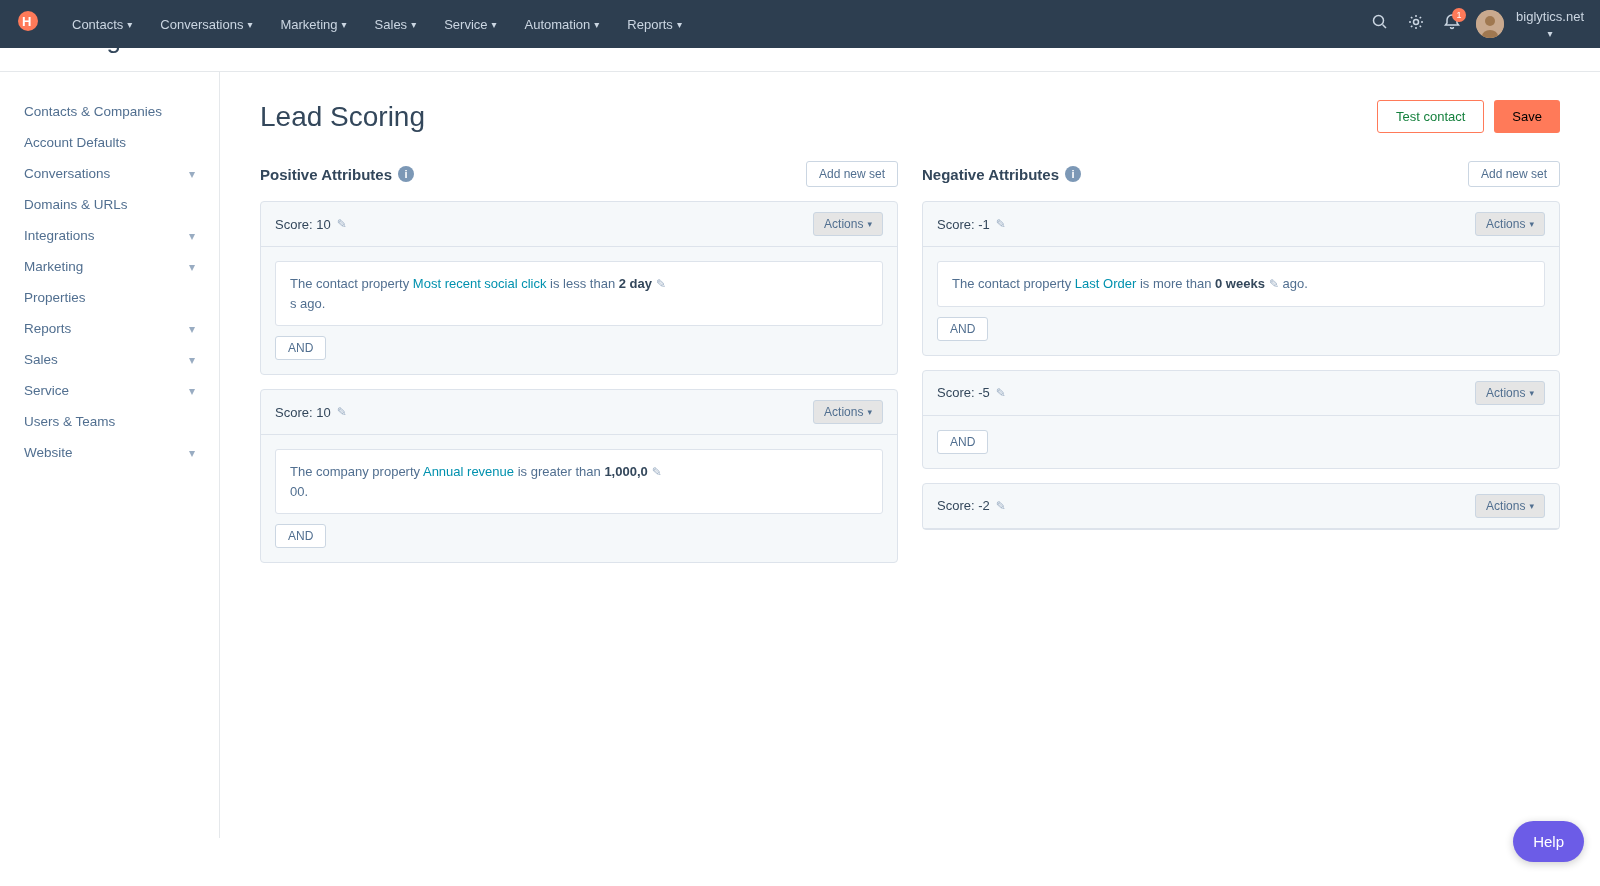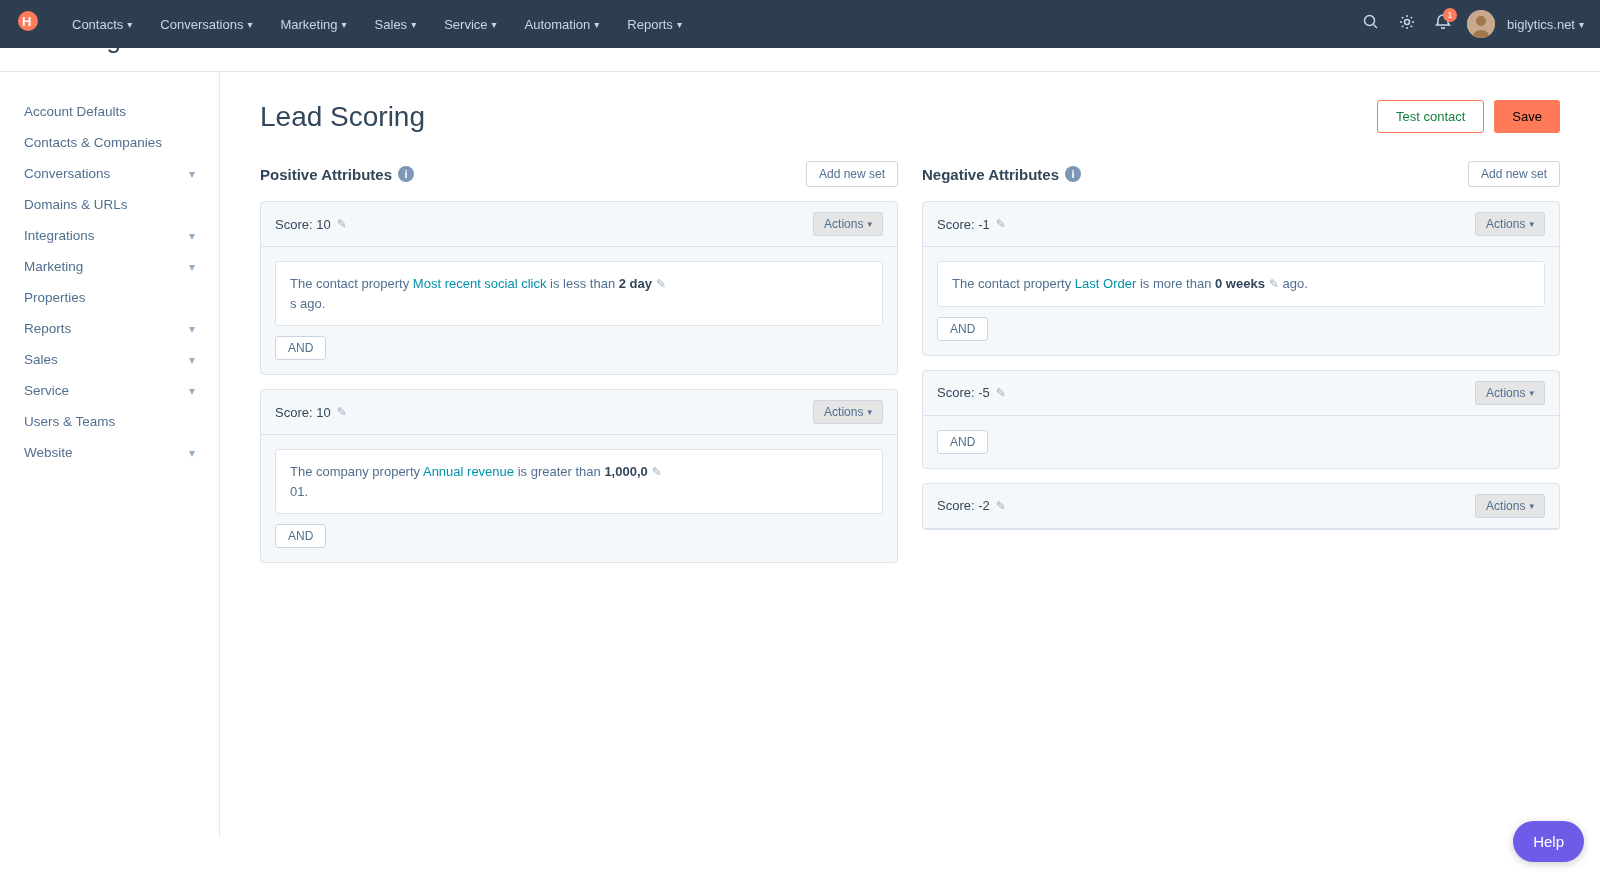--- a/index.html
+++ b/index.html
@@ -31,21 +31,21 @@
     }
     .nav-chevron { font-size: 10px; }
     .top-nav-right { display: flex; align-items: center; gap: 12px; margin-left: auto; }
     .nav-icon-btn { color: #cbd6e2; background: none; border: none; cursor: pointer; font-size: 16px; padding: 4px; position: relative; }
     .nav-icon-btn .badge {
       position: absolute; top: -2px; right: -2px;
       background: #ff7a59; color: #fff; border-radius: 50%;
       width: 14px; height: 14px; font-size: 9px;
       display: flex; align-items: center; justify-content: center;
     }
-    .nav-account { color: #cbd6e2; font-size: 13px; cursor: pointer; display: flex; align-items: center; gap: 4px; }
+    .nav-account { color: #cbd6e2; font-size: 13px; cursor: pointer; display: flex; align-items: center; gap: 4px; flex-direction: column; }
 
     
     .settings-header {
       padding: 24px 40px 16px;
       border-bottom: 1px solid #e5e8eb;
     }
     .settings-title { font-size: 26px; font-weight: 400; color: #33475b; }
 
     
     .settings-body {
@@ -314,24 +314,24 @@
 </nav>
 
 <div class="settings-header">
   <h1 class="settings-title">Settings</h1>
 </div>
 
 <div class="settings-body">
 
   <aside class="sidebar">
     <div class="sidebar-item">
+      <span>Contacts &amp; Companies</span>
+    </div>
+    <div class="sidebar-item">
       <span>Account Defaults</span>
-    </div>
-    <div class="sidebar-item">
-      <span>Contacts &amp; Companies</span>
     </div>
     <div class="sidebar-item">
       <span>Conversations</span>
       <span class="chevron">▾</span>
     </div>
     <div class="sidebar-item">
       <span>Domains &amp; URLs</span>
     </div>
     <div class="sidebar-item">
       <span>Integrations</span>
@@ -411,21 +411,21 @@
               <span>Score: 10</span>
               <span class="edit-icon">✎</span>
             </div>
             <button class="btn-actions">
               <span>Actions</span>
               <span class="dropdown-arrow">▾</span>
             </button>
           </div>
           <div class="score-card-body">
             <div class="condition-box">
-              <span>The company property </span><a class="condition-link">Annual revenue</a><span> is greater than </span><span class="condition-bold">1,000,0</span><span class="pencil-icon">✎</span><br><span>01.</span>
+              <span>The company property </span><a class="condition-link">Annual revenue</a><span> is greater than </span><span class="condition-bold">1,000,0</span><span class="pencil-icon">✎</span><br><span>00.</span>
             </div>
             <button class="btn-and">AND</button>
           </div>
         </div>
 
       </div>
 
       <div class="attributes-column">
         <div class="attributes-column-header">
           <div class="attributes-column-title">

